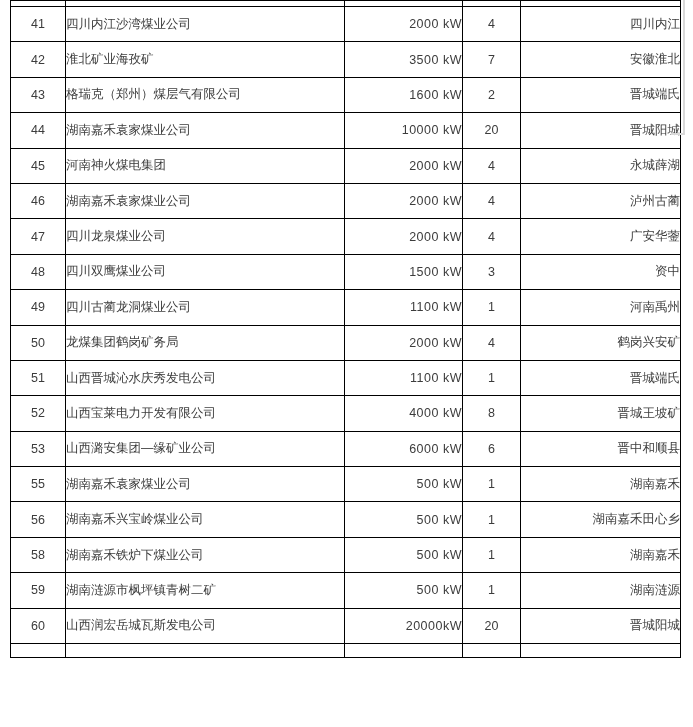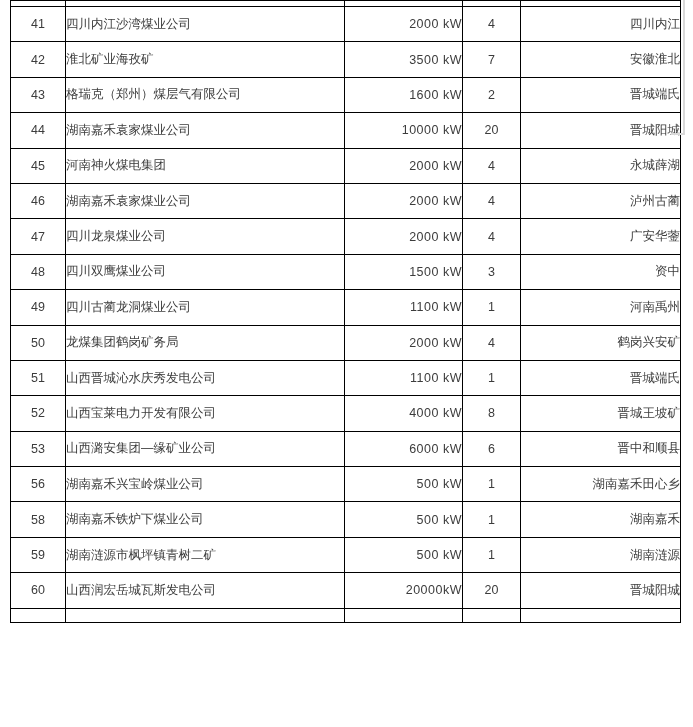--- a/index.html
+++ b/index.html
@@ -163,20 +163,27 @@
             <td class="cell-loc">晋城王坡矿</td>
           </tr>
           <tr class="data-row">
             <td class="cell-no">53</td>
             <td class="cell-company">山西潞安集团—缘矿业公司</td>
             <td class="cell-power">6000 kW</td>
             <td class="cell-units">6</td>
             <td class="cell-loc">晋中和顺县</td>
           </tr>
           <tr class="data-row">
+            <td class="cell-no">55</td>
+            <td class="cell-company">湖南嘉禾袁家煤业公司</td>
+            <td class="cell-power">500 kW</td>
+            <td class="cell-units">1</td>
+            <td class="cell-loc">湖南嘉禾</td>
+          </tr>
+          <tr class="data-row">
             <td class="cell-no">56</td>
             <td class="cell-company">湖南嘉禾兴宝岭煤业公司</td>
             <td class="cell-power">500 kW</td>
             <td class="cell-units">1</td>
             <td class="cell-loc">湖南嘉禾田心乡</td>
           </tr>
           <tr class="data-row">
             <td class="cell-no">58</td>
             <td class="cell-company">湖南嘉禾铁炉下煤业公司</td>
             <td class="cell-power">500 kW</td>

